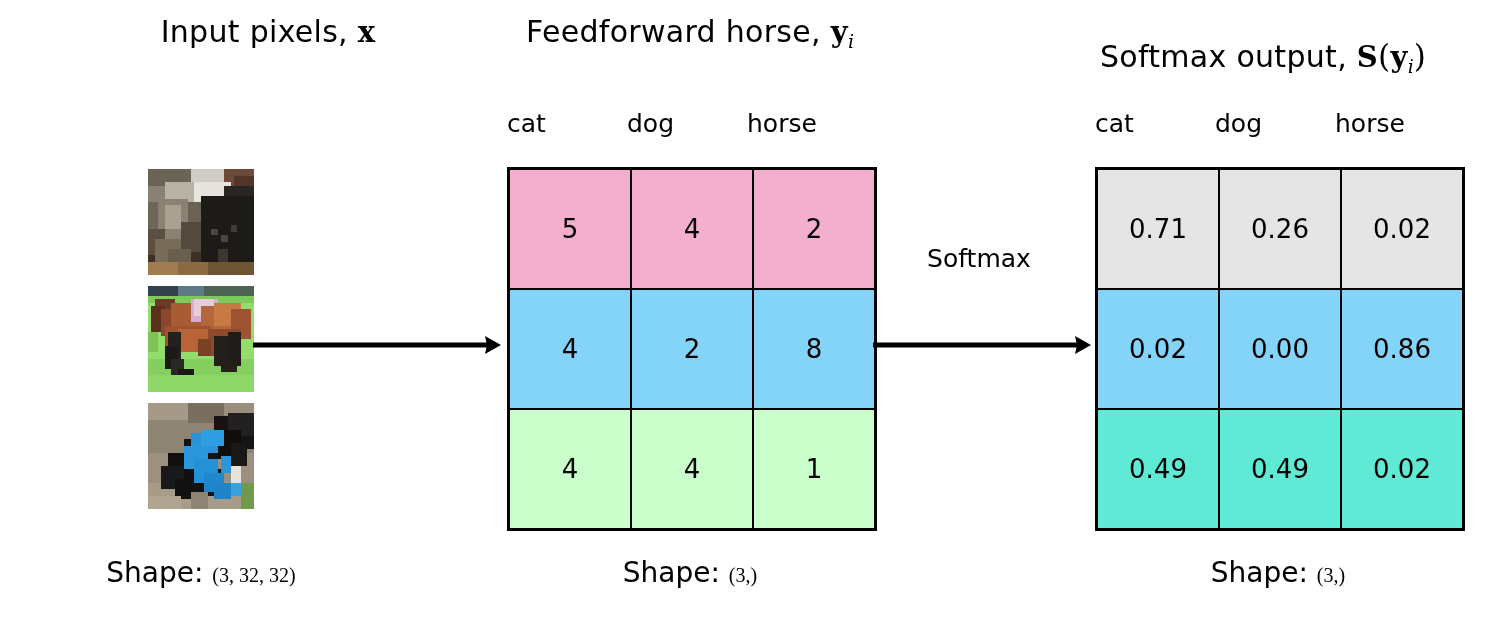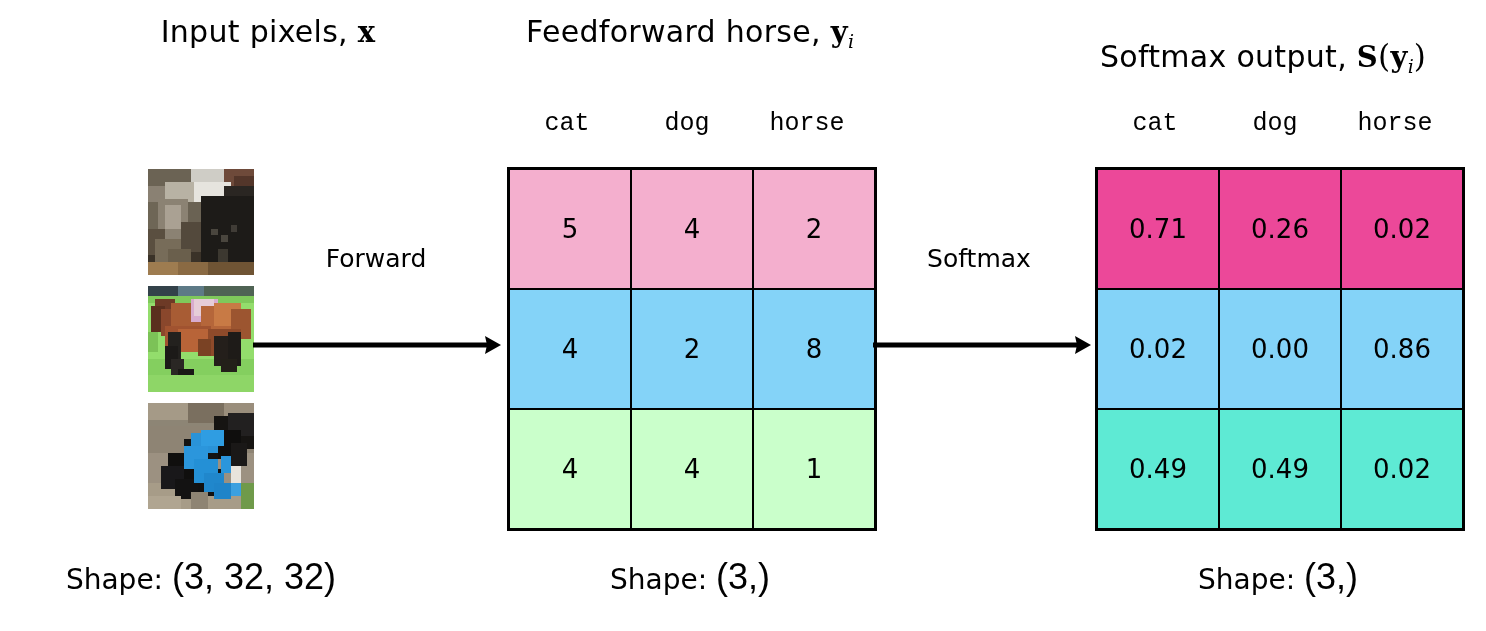--- a/index.html
+++ b/index.html
@@ -43,25 +43,23 @@
     font-size: 31px;
   }
 
   
   .class-header-row {
     display: flex;
     width: 360px;
   }
   .class-header-row > div {
     flex: 1 1 0;
-    text-align: center;
     font-size: 25px;
     line-height: 1;
     white-space: nowrap;
-    font-family: Liberation Mono, monospace;
   }
 
   
   .matrix {
     border-collapse: collapse;
     table-layout: fixed;
     border: 3px solid #000000;
   }
   .matrix td {
     border: 2px solid #000000;
@@ -84,22 +82,22 @@
   }
 
   
   .shape-caption {
     font-size: 28px;
     line-height: 1;
     white-space: nowrap;
     text-align: center;
   }
   .mono {
-    font-family: Liberation Sans, sans-serif;
-    font-size: 36px;
+    font-family: Liberation Serif, serif;
+    font-size: 20px;
     letter-spacing: 0;
   }
 
   
   .thumb {
     width: 106px;
     height: 106px;
     display: block;
     position: relative;
     overflow: hidden;
@@ -222,21 +220,20 @@
       <rect x="13" y="27" width="5" height="5" fill="#8e8473"></rect>
     </svg>
   </div>
 </div>
 
 <div class="abs shape-caption" style="left:0px; top:559px; width:402px;">
   <span>Shape: </span><span class="mono">(3, 32, 32)</span>
 </div>
 
 <div class="abs arrow-label" style="left:255px; top:243px; width:242px;">
-  <div>Forward</div>
 </div>
 <div class="abs arrow-wrap" style="left:253px; top:330px;">
   <svg width="250" height="30" viewBox="0 0 250 30">
     <line x1="0" y1="15" x2="236" y2="15" stroke="#000000" stroke-width="5"></line>
     <polygon points="248,15 232,6 234,15 232,24" fill="#000000"></polygon>
   </svg>
 </div>
 
 <div class="abs class-header-row" style="left:507px; top:111px;">
   <div>cat</div>
@@ -279,21 +276,21 @@
 </div>
 
 <div class="abs class-header-row" style="left:1095px; top:111px;">
   <div>cat</div>
   <div>dog</div>
   <div>horse</div>
 </div>
 
 <table class="abs matrix right" style="left:1095px; top:167px;">
   <tbody>
-      <tr style="background:#ec4899;">
+      <tr style="background:#e5e5e5;">
     <td>0.71</td>
     <td>0.26</td>
     <td>0.02</td>
   </tr>
   <tr style="background:#84d3f8;">
     <td>0.02</td>
     <td>0.00</td>
     <td>0.86</td>
   </tr>
   <tr style="background:#5eead4;">

